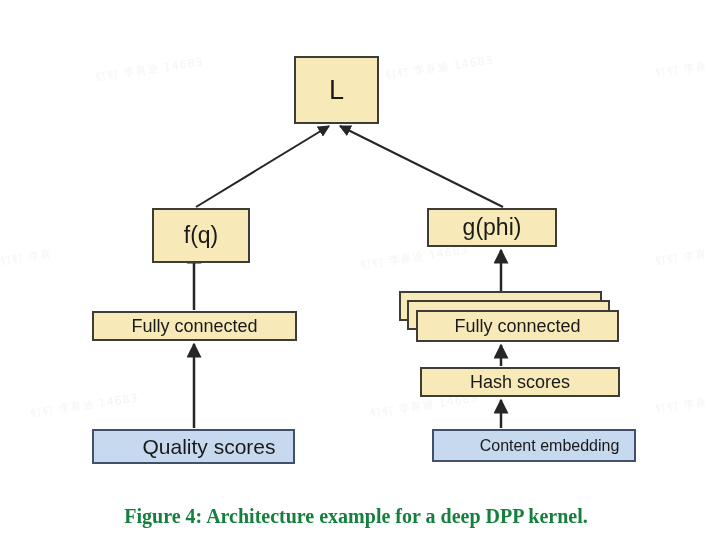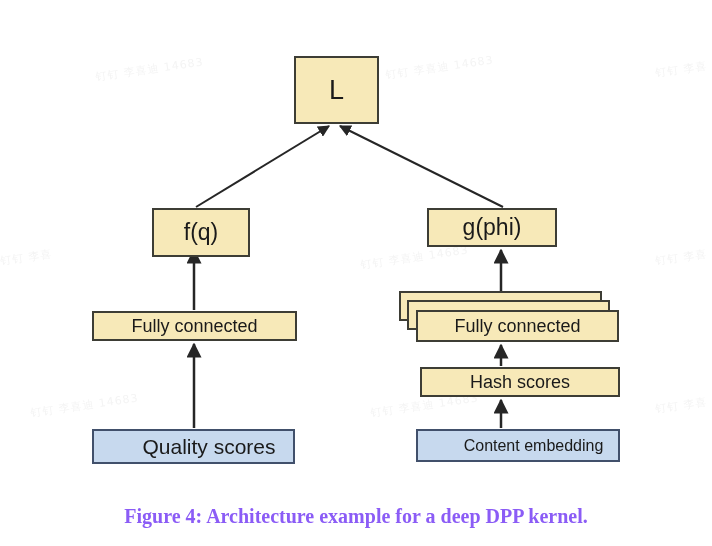--- a/index.html
+++ b/index.html
@@ -71,21 +71,21 @@
     border: 2px solid #3d3d35;
     z-index: 2;
   }
 
   
   #node-L {
     left: 294px; top: 56px; width: 85px; height: 68px;
     font-size: 27px;
   }
   #node-fq {
-    left: 152px; top: 208px; width: 98px; height: 49px;
+    left: 152px; top: 208px; width: 98px; height: 55px;
     font-size: 23px;
   }
   #node-gphi {
     left: 427px; top: 208px; width: 130px; height: 39px;
     font-size: 23px;
   }
   #node-fc-left {
     left: 92px; top: 311px; width: 205px; height: 30px;
     font-size: 18px;
   }
@@ -101,35 +101,35 @@
   }
   #node-hash {
     left: 420px; top: 367px; width: 200px; height: 30px;
     font-size: 18px;
   }
   #node-quality {
     left: 92px; top: 429px; width: 203px; height: 35px;
     font-size: 21px;
   }
   #node-content {
-    left: 416px; top: 429px; width: 204px; height: 33px;
+    left: 432px; top: 429px; width: 204px; height: 33px;
     font-size: 16px;
   }
 
   
   #caption {
     position: absolute;
     left: 0;
     top: 505px;
     width: 712px;
     text-align: center;
     font-family: "Liberation Serif", serif;
     font-weight: bold;
     font-size: 20px;
-    color: #8b5cf6;
+    color: #15803d;
     z-index: 3;
   }
 </style>
 </head>
 <body>
 
 <div id="figure-root">
 
   <div class="watermark" style="left:95px; top:62px;">钉钉 李喜迪 14683</div>
   <div class="watermark" style="left:385px; top:60px;">钉钉 李喜迪 14683</div>

